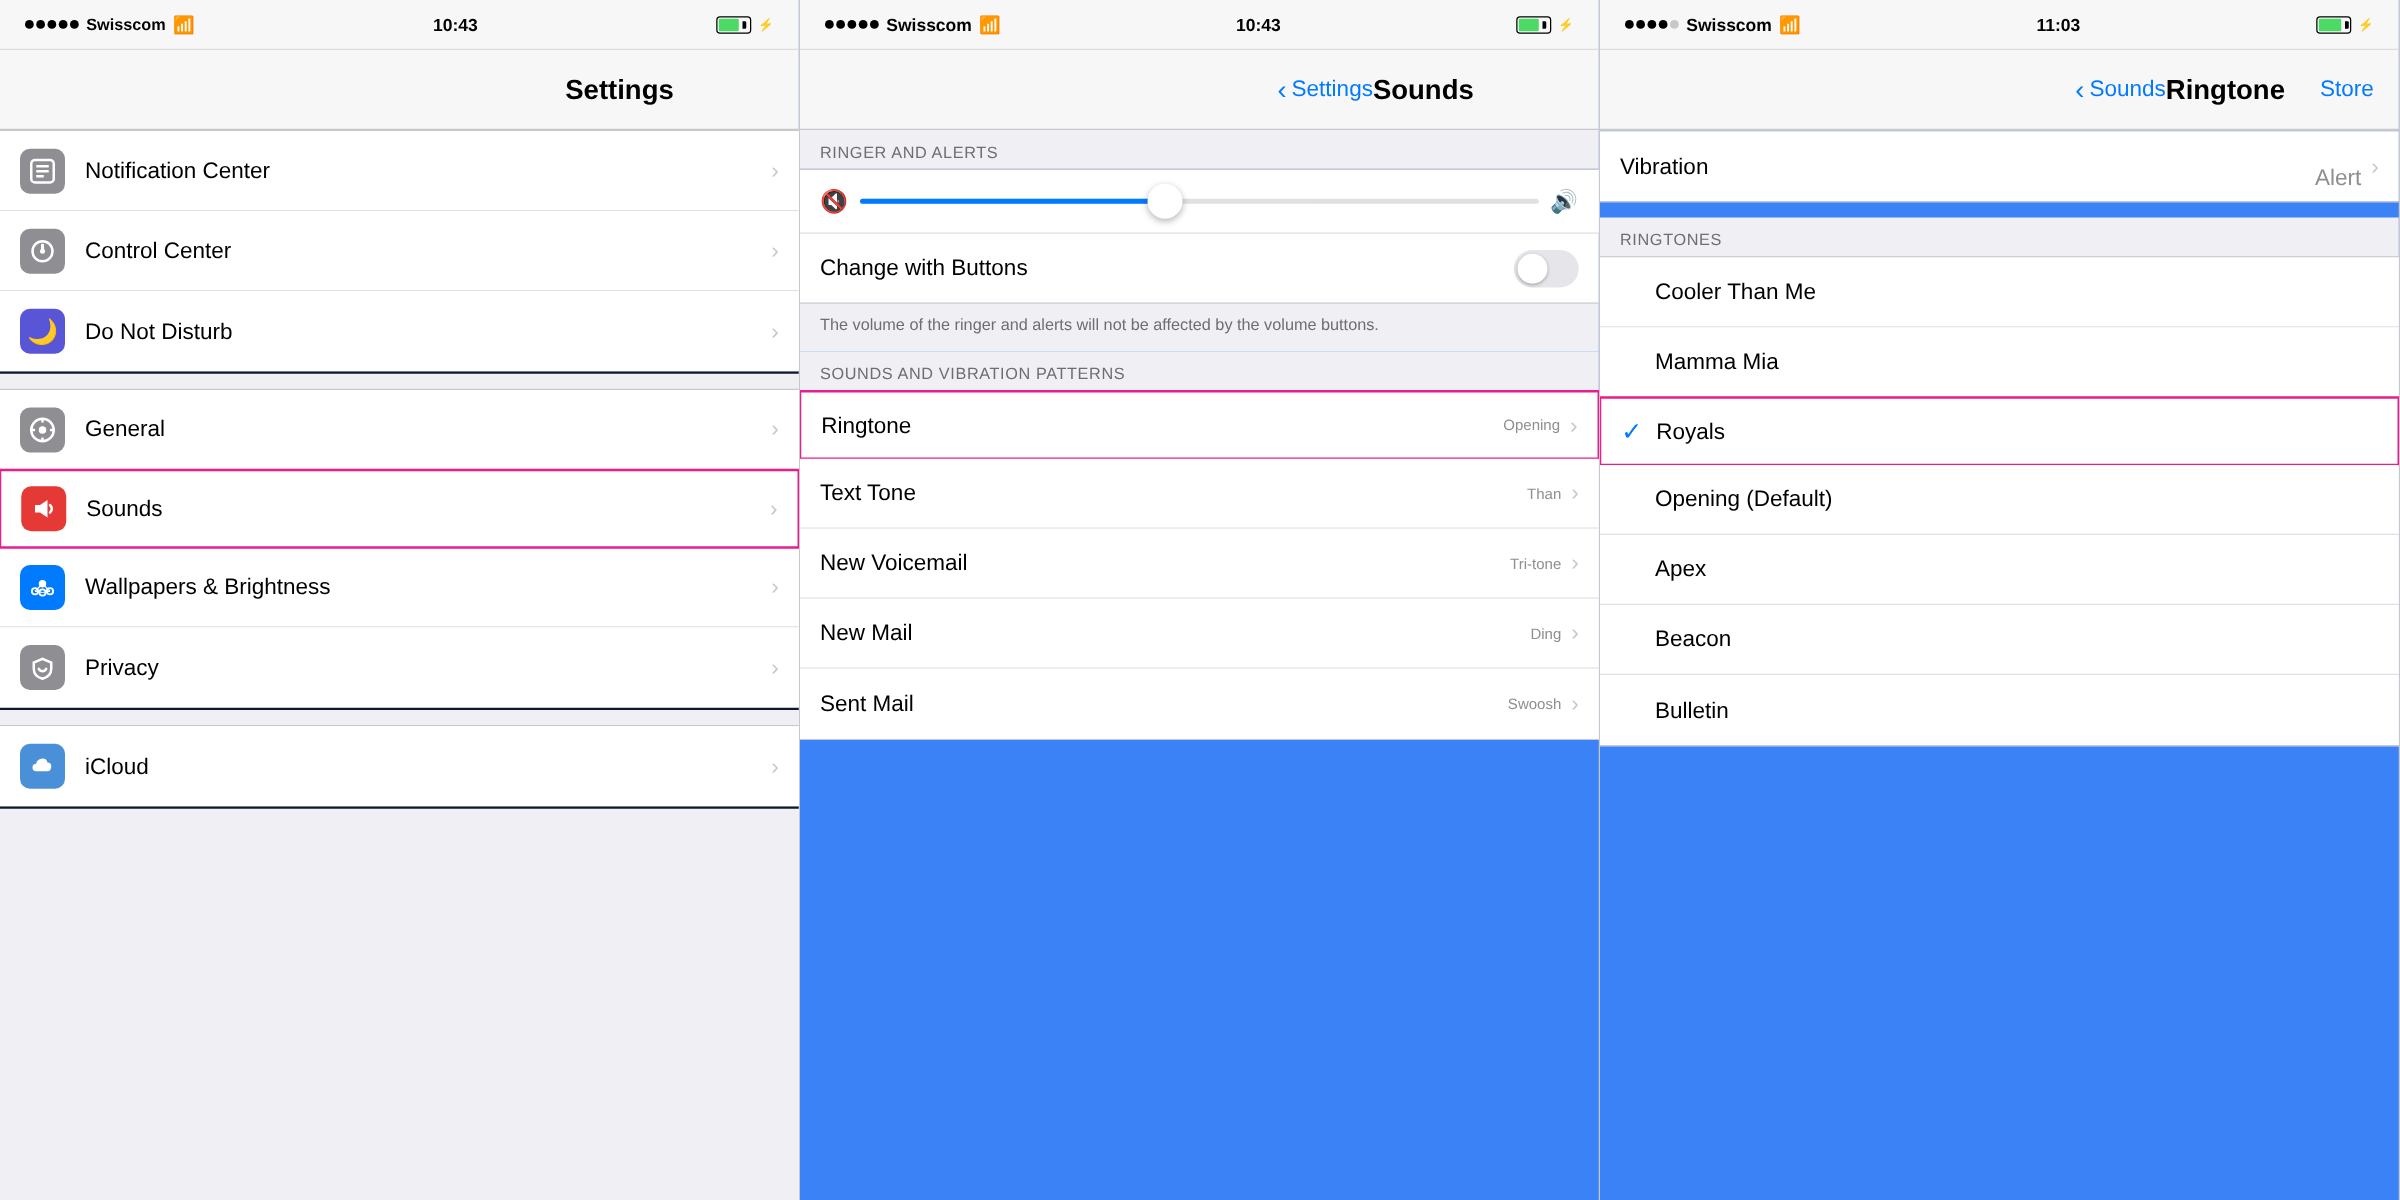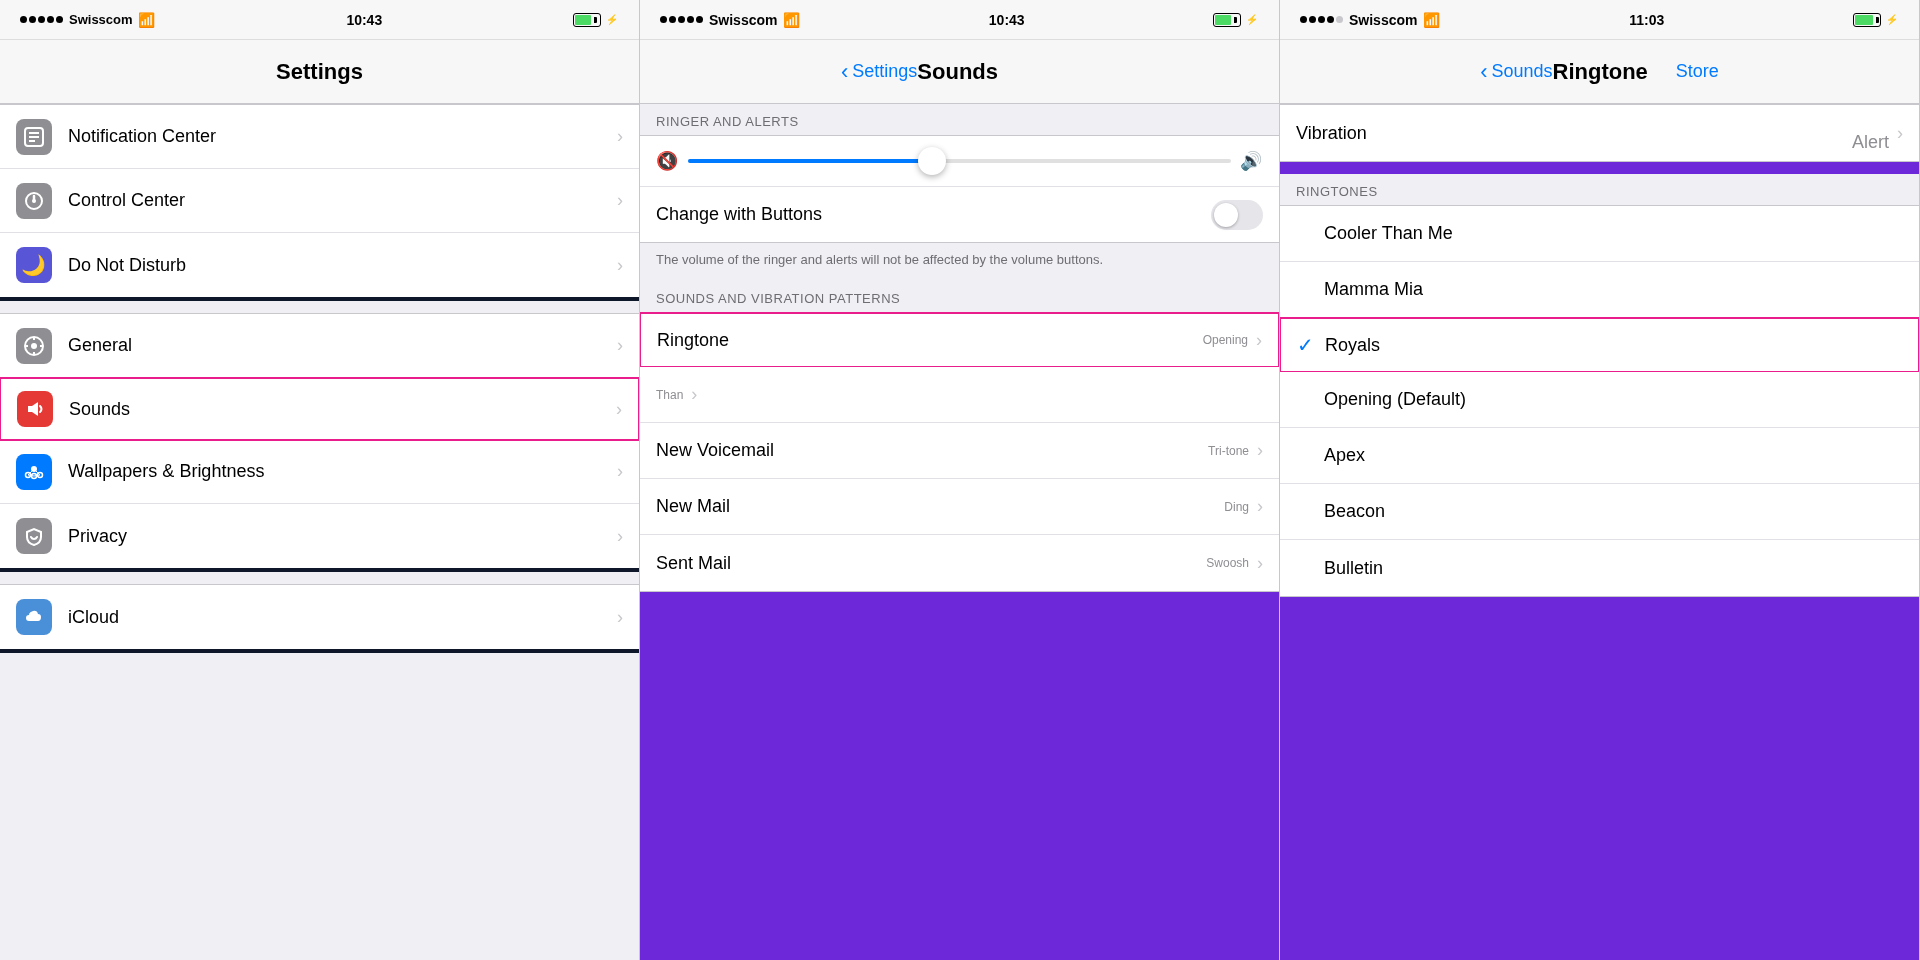--- a/index.html
+++ b/index.html
@@ -10,21 +10,21 @@
       width: 1920px;
       height: 960px;
       overflow: hidden;
     }
 
     
     .panel {
       display: flex;
       flex-direction: column;
       height: 960px;
-      background: #6d28d9;
+      background: #3b82f6;
       border-right: 1px solid #c8c7cc;
     }
 
     
     .status-bar {
       display: flex;
       align-items: center;
       justify-content: space-between;
       padding: 0 20px;
       height: 40px;
@@ -49,21 +49,21 @@
     .battery-tip {
       width: 3px; height: 6px; background: #000;
       border-radius: 0 1px 1px 0; margin-left: 1px;
     }
     .charging { font-size: 10px; color: #000; }
 
     
     .nav-bar {
       display: flex;
       align-items: center;
-      justify-content: center;
+      justify-content: flex-end;
       padding: 0 20px;
       height: 64px;
       background: #f7f7f7;
       border-bottom: 1px solid #c8c7cc;
       flex-shrink: 0;
     }
     .nav-title {
       font-size: 22px;
       font-weight: 700;
       color: #000;
@@ -77,21 +77,21 @@
 
     
     .panel-1 { width: 640px; }
 
     .settings-list { flex: 1; overflow-y: auto; background: #efeff4; }
 
     .settings-section {
       margin-top: 0;
       background: #fff;
       border-top: 1px solid #c8c7cc;
-      border-bottom: 4px solid #0f172a;
+      border-bottom: 2px solid #0f172a;
       margin-bottom: 12px;
     }
 
     .settings-row {
       display: flex;
       align-items: center;
       padding: 0 16px;
       height: 64px;
       background: #fff;
       border-bottom: 1px solid #e0e0e5;
@@ -446,20 +446,21 @@
 
     <div class="section-header">SOUNDS AND VIBRATION PATTERNS</div>
 
     <div class="sounds-section">
       <div class="sounds-row highlighted">
         <span class="sounds-row-label">Ringtone</span>
         <span class="sounds-row-value">Opening</span>
         <span class="sounds-row-chevron">›</span>
       </div>
       <div class="sounds-row">
+        <span class="sounds-row-label">Text Tone</span>
         <span class="sounds-row-value">Than</span>
         <span class="sounds-row-chevron">›</span>
       </div>
       <div class="sounds-row">
         <span class="sounds-row-label">New Voicemail</span>
         <span class="sounds-row-value">Tri-tone</span>
         <span class="sounds-row-chevron">›</span>
       </div>
       <div class="sounds-row">
         <span class="sounds-row-label">New Mail</span>

